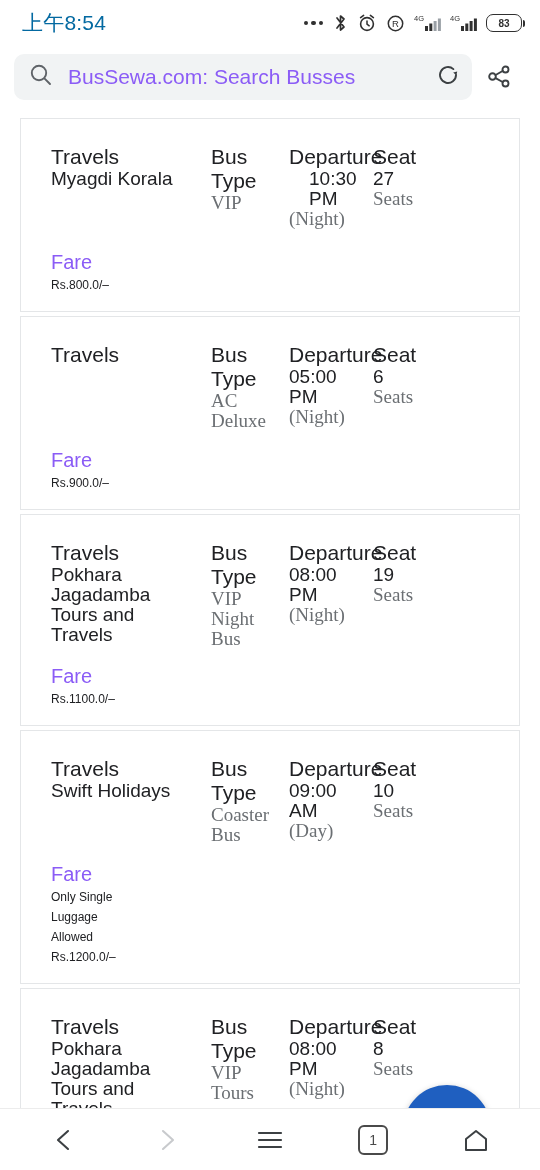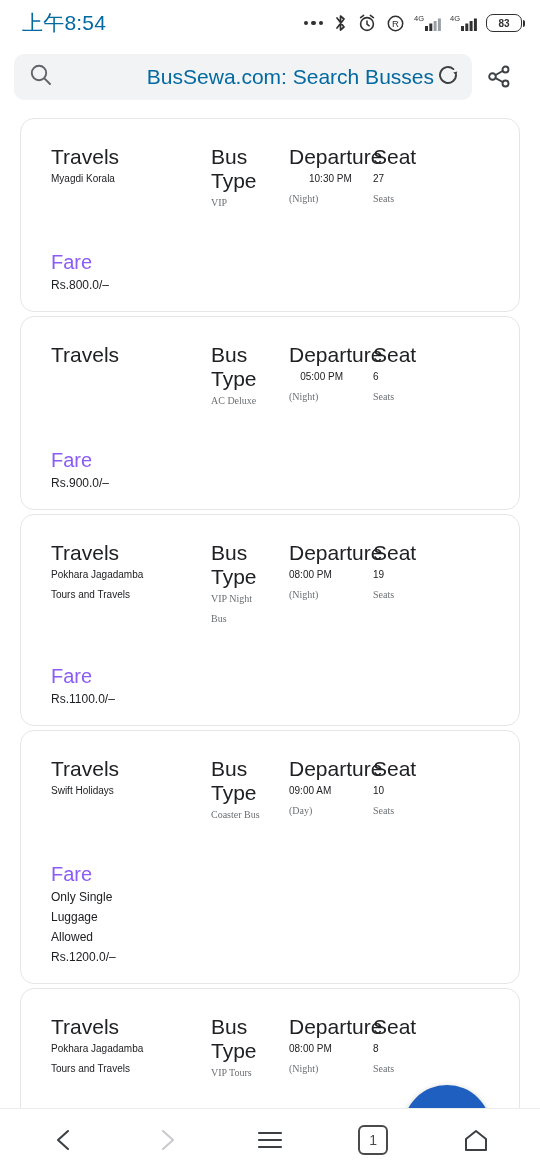--- a/index.html
+++ b/index.html
@@ -92,44 +92,43 @@
     border-radius: 10px;
     display: flex;
     align-items: center;
     padding: 0 10px 0 14px;
     box-sizing: border-box;
     overflow: hidden;
   }
   .url-text {
     flex: 1;
     font-size: 21px;
-    color: #0369a1;
+    color: #8b5cf6;
     margin-left: 14px;
     white-space: nowrap;
     overflow: hidden;
-    text-align: right;
   }
   .share-btn {
     width: 54px;
     display: flex;
     align-items: center;
     justify-content: center;
   }
 
   
   .content {
     background: #ffffff;
     padding: 6px 0 0 0;
   }
   .card {
     position: relative;
     margin: 4px 20px;
     background: #ffffff;
     border: 1px solid #e4e6e8;
-    border-radius: 14px;
+    border-radius: 0;
     box-sizing: border-box;
     padding: 26px 0 16px 0;
   }
   .cols {
     position: relative;
     height: auto;
   }
   .col {
     position: absolute;
     top: 0;
@@ -139,21 +138,21 @@
   .col-dep     { left: 268px; width: 120px; }
   .col-seat    { left: 352px; width: 90px; }
 
   .hdr {
     font-size: 21px;
     color: #202124;
     line-height: 24px;
     white-space: nowrap;
   }
   .val {
-    font-size: 10px;
+    font-size: 19px;
     color: #202124;
     line-height: 20px;
   }
   .val.muted {
     color: #6b6f73;
     font-family: Liberation Serif, serif;
   }
   .fare-block {
     padding-left: 30px;
   }
@@ -323,21 +322,21 @@
     <div class="cols" style="height:92px;">
       <div class="col col-travels">
         <div class="hdr">Travels</div>
       </div>
       <div class="col col-type">
         <div class="hdr" style="white-space:normal;">Bus Type</div>
         <div class="val muted" style="max-width:56px;">AC Deluxe</div>
       </div>
       <div class="col col-dep">
         <div class="hdr">Departure</div>
-        <div class="val" style="max-width:54px;text-align:right;">05:00 PM</div>
+        <div class="val" style="max-width:54px;">05:00 PM</div>
         <div class="val muted">(Night)</div>
       </div>
       <div class="col col-seat">
         <div class="hdr">Seat</div>
         <div class="val">6</div>
         <div class="val muted">Seats</div>
       </div>
     </div>
     <div class="fare-block">
       <div class="fare-hdr">Fare</div>

